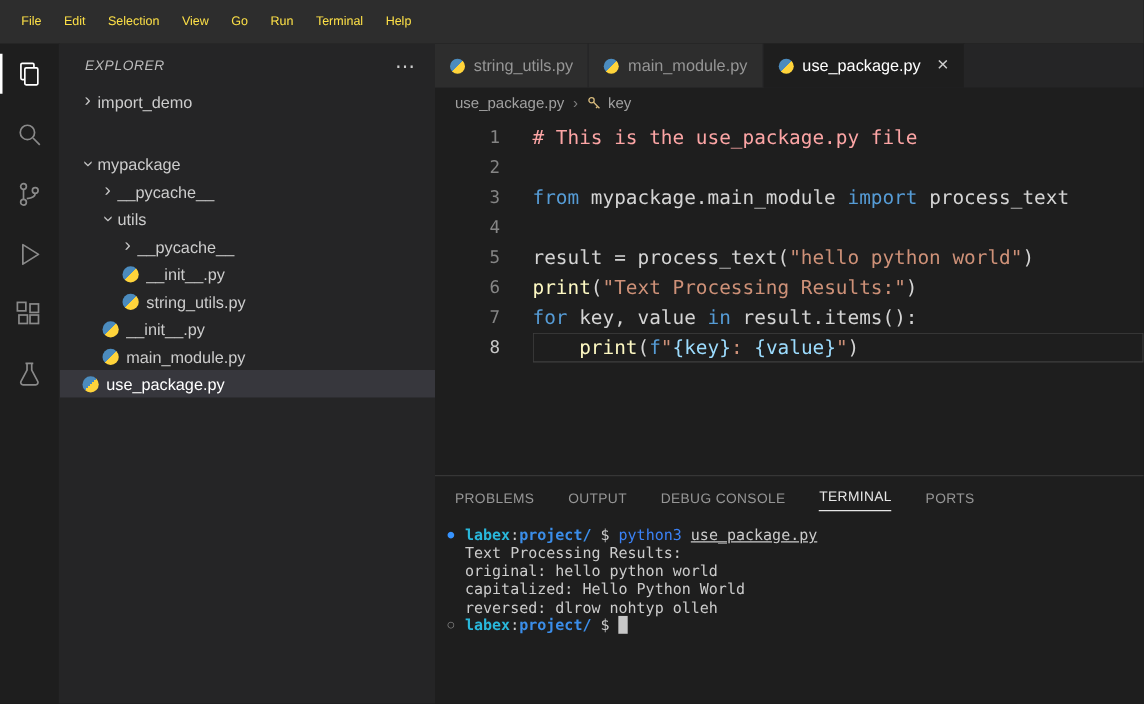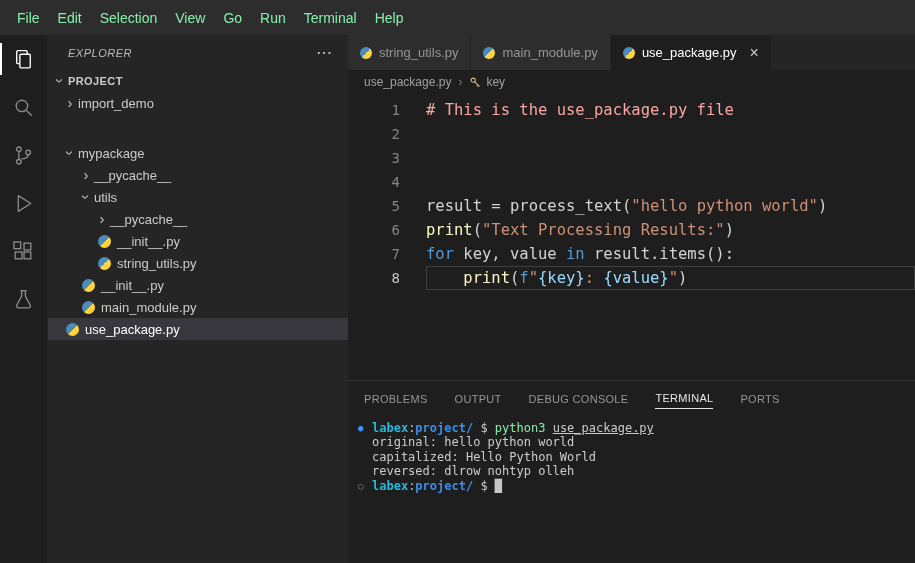--- a/index.html
+++ b/index.html
@@ -7,21 +7,21 @@
   body {
     background: #1e1e1e;
     font-family: "Liberation Sans", "DejaVu Sans", sans-serif;
     color: #cccccc;
     font-size: 13px;
   }
   .app { width: 915px; height: 563px; display: flex; flex-direction: column; }
 
   
   .menubar { height: 35px; background: #2d2d2d; display: flex; align-items: center; padding-left: 8px; flex: none; }
-  .menu-item { padding: 0 9px; font-size: 14px; color: #86efac; cursor: default; }
+  .menu-item { padding: 0 9px; font-size: 10px; color: #fde047; cursor: default; }
 
   .workbench { flex: 1; display: flex; min-height: 0; }
 
   
   .activitybar { width: 48px; background: #1e1e1e; border-right: 1px solid #252526; display: flex; flex-direction: column; flex: none; }
   .ab-item { height: 48px; display: flex; align-items: center; justify-content: center; color: #8a8a8a; position: relative; cursor: pointer; }
   .ab-item.active { color: #ffffff; }
   .ab-item.active::before { content: ""; position: absolute; left: 0; top: 8px; bottom: 8px; width: 2px; background: #ffffff; }
   .ab-item svg { width: 25px; height: 25px; }
 
@@ -71,21 +71,21 @@
   .panel-tabs { height: 35px; display: flex; align-items: center; gap: 27px; padding-left: 16px; flex: none; }
   .panel-tab { font-size: 11px; letter-spacing: .3px; color: #969696; cursor: pointer; padding: 4px 0; }
   .panel-tab.active { color: #e7e7e7; border-bottom: 1px solid #e7e7e7; }
   .terminal { flex: 1; padding: 5px 0 0 10px; font-family: "DejaVu Sans Mono", "Liberation Mono", monospace; font-size: 12px; line-height: 14.4px; color: #cccccc; overflow: hidden; }
   .term-line { display: flex; white-space: pre; }
   .term-deco { width: 14px; flex: none; font-size: 9px; }
   .deco-filled { color: #3794ff; }
   .deco-hollow { color: #848484; }
   .ts-user { color: #29b8db; font-weight: bold; }
   .ts-path { color: #3b8eea; font-weight: bold; }
-  .ts-cmd { color: #86efac; }
+  .ts-cmd { color: #3b82f6; }
   .ts-link { color: #cccccc; text-decoration: underline; }
   .ts-plain { color: #cccccc; }
   .ts-cursor { color: #c7c7c7; }
 </style>
 </head>
 <body>
 
 <div class="app">
 
   <div class="menubar">
@@ -140,24 +140,20 @@
             <path d="M9 3.5h6 M10.2 3.5v5.2L5.5 17.5a1.8 1.8 0 0 0 1.7 2.5h9.6a1.8 1.8 0 0 0 1.7-2.5L13.8 8.7V3.5"></path>
           </svg>
         </div>
       </div>
 
     <div class="sidebar">
       <div class="sidebar-header">
         <span class="sidebar-title">EXPLORER</span>
         <span class="more">⋯</span>
       </div>
-      <div class="section-row">
-        <span class="chev exp">›</span>
-        <span class="section-label">PROJECT</span>
-      </div>
       <div class="tree" id="tree-items">
           <div class="tree-row" style="padding-left: 14px;">
             <span class="chev">›</span>
             <span class="tree-label">import_demo</span>
           </div>
           <div class="tree-row" style="padding-left: 14px; margin-top: 28px;">
             <span class="chev exp">›</span>
             <span class="tree-label">mypackage</span>
           </div>
           <div class="tree-row" style="padding-left: 30px;">
@@ -227,20 +223,21 @@
       <div class="editor" id="editor">
           <div class="code-line">
             <span class="gutter">1</span>
             <span class="line-content"><span class="tok-comment"># This is the use_package.py file</span></span>
           </div>
           <div class="code-line">
             <span class="gutter">2</span>
           </div>
           <div class="code-line">
             <span class="gutter">3</span>
+            <span class="line-content"><span class="tok-kw">from</span><span class="tok-plain"> mypackage.main_module </span><span class="tok-kw">import</span><span class="tok-plain"> process_text</span></span>
           </div>
           <div class="code-line">
             <span class="gutter">4</span>
             <span class="line-content"></span>
           </div>
           <div class="code-line">
             <span class="gutter">5</span>
             <span class="line-content"><span class="tok-plain">result = process_text(</span><span class="tok-str">"hello python world"</span><span class="tok-plain">)</span></span>
           </div>
           <div class="code-line">
@@ -260,20 +257,21 @@
       <div class="panel">
         <div class="panel-tabs" id="panel-tabs">
             <div class="panel-tab">PROBLEMS</div>
             <div class="panel-tab">OUTPUT</div>
             <div class="panel-tab">DEBUG CONSOLE</div>
             <div class="panel-tab active">TERMINAL</div>
             <div class="panel-tab">PORTS</div>
           </div>
         <div class="terminal" id="terminal">
             <div class="term-line"><span class="term-deco deco-filled">●</span><span class="term-text"><span class="ts-user">labex</span><span class="ts-plain">:</span><span class="ts-path">project/</span><span class="ts-plain"> $ </span><span class="ts-cmd">python3</span><span class="ts-plain"> </span><span class="ts-link">use_package.py</span></span></div>
+            <div class="term-line"><span class="term-deco"></span><span class="term-text"><span class="ts-plain">Text Processing Results:</span></span></div>
             <div class="term-line"><span class="term-deco"></span><span class="term-text"><span class="ts-plain">original: hello python world</span></span></div>
             <div class="term-line"><span class="term-deco"></span><span class="term-text"><span class="ts-plain">capitalized: Hello Python World</span></span></div>
             <div class="term-line"><span class="term-deco"></span><span class="term-text"><span class="ts-plain">reversed: dlrow nohtyp olleh</span></span></div>
             <div class="term-line"><span class="term-deco deco-hollow">○</span><span class="term-text"><span class="ts-user">labex</span><span class="ts-plain">:</span><span class="ts-path">project/</span><span class="ts-plain"> $ </span><span class="ts-cursor">█</span></span></div>
           </div>
       </div>
     </div>
 
   </div>
 </div>

